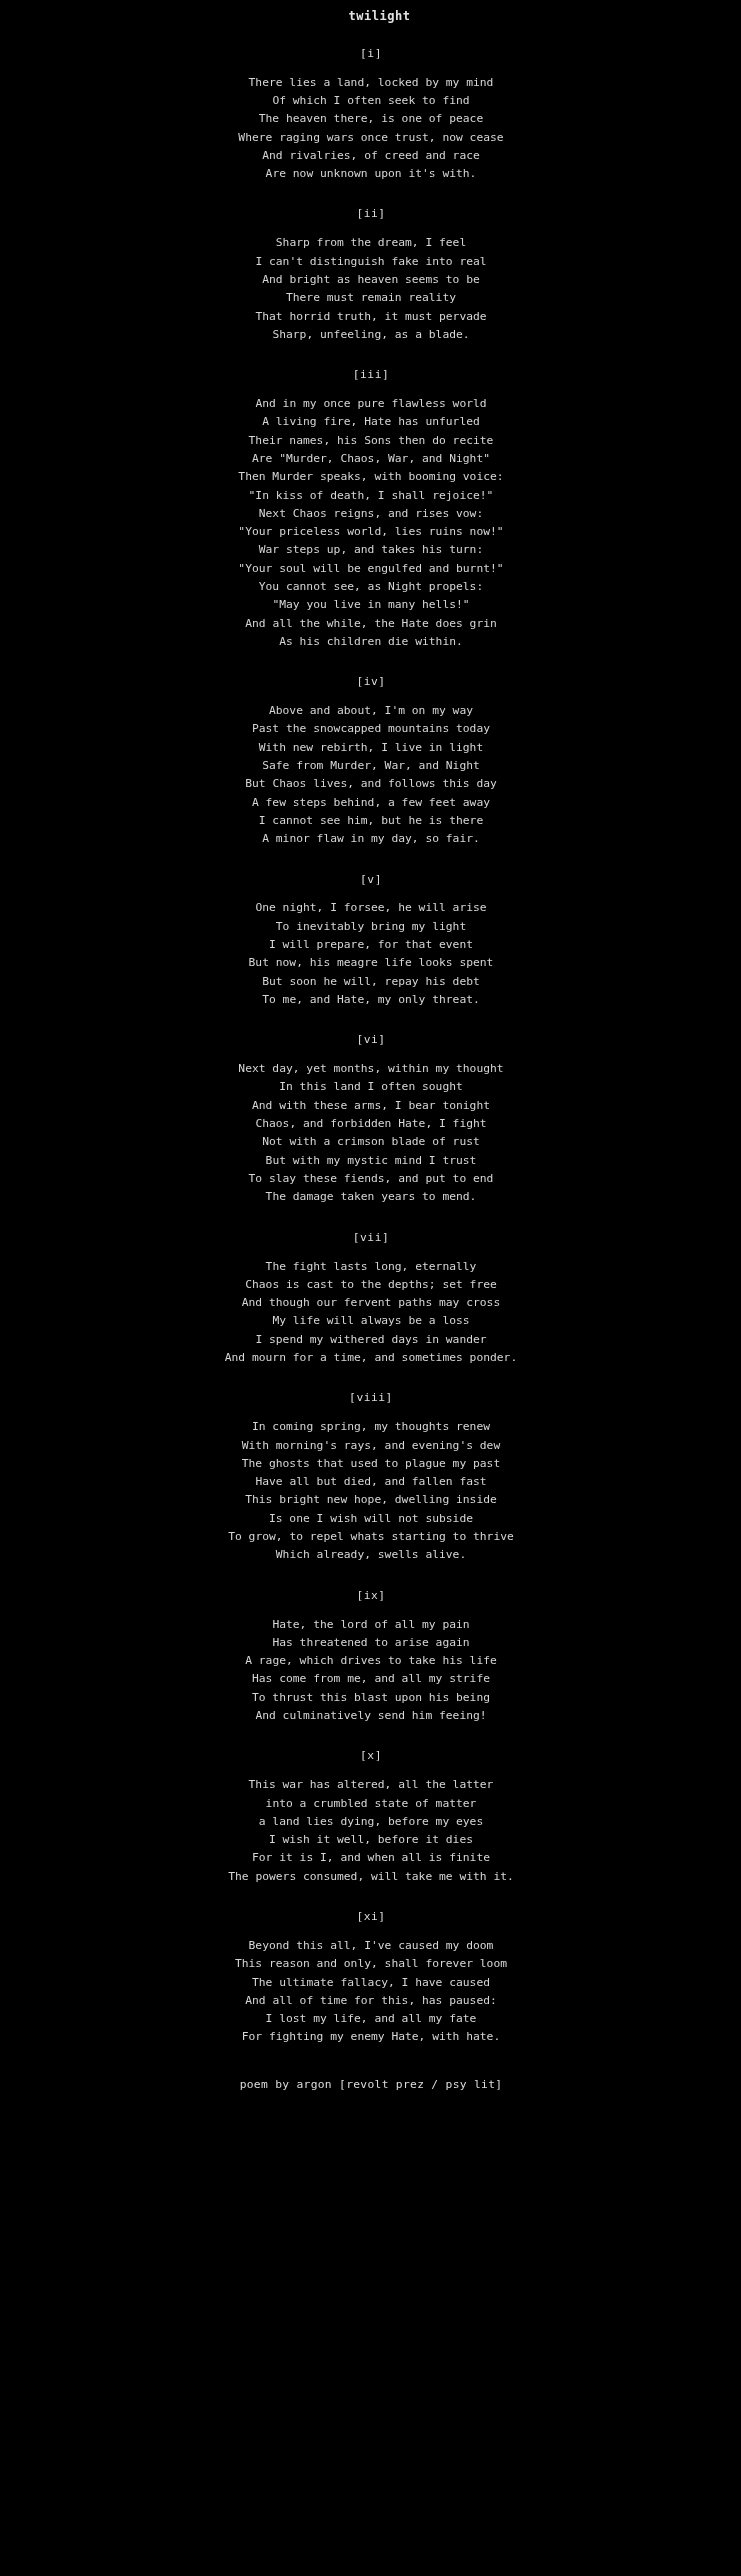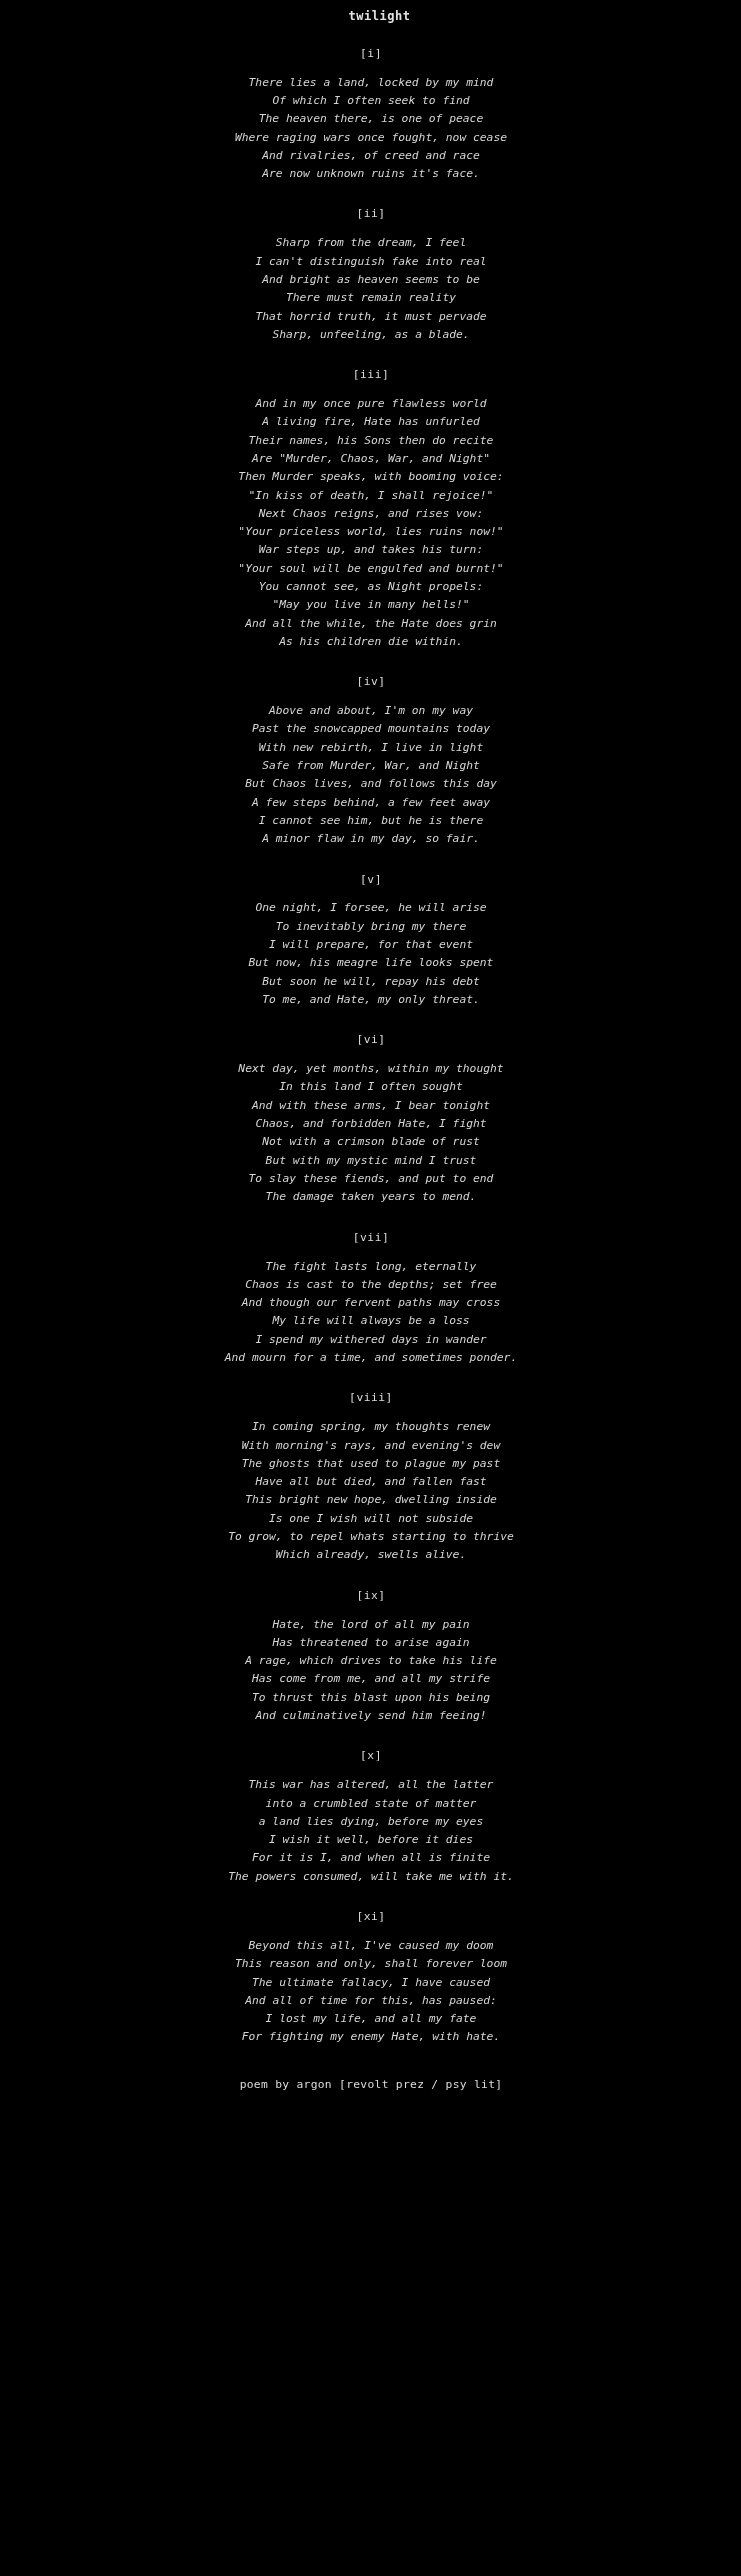--- a/index.html
+++ b/index.html
@@ -41,21 +41,20 @@
     color: #dcdcdc;
     letter-spacing: 0.5px;
     margin-bottom: 13.4px;
     line-height: 1.2;
   }
   .stanza-lines {
     font-size: 11.3px;
     line-height: 1.62;
     color: #d6d6d6;
     white-space: pre-line;
-    font-style: italic;
   }
   .line {
     display: block;
   }
   .credit {
     font-size: 11.3px;
     color: #dcdcdc;
     letter-spacing: 0.3px;
     margin-top: 7.2px;
     text-align: left;
@@ -64,37 +63,37 @@
 </head>
 <body>
 
 <div class="page">
 
   <h1 class="poem-title">twilight</h1>
 
   <div class="stanzas" id="stanza-list">
       <div class="stanza">
         <div class="stanza-number">[i]</div>
-        <div class="stanza-lines"><span class="line">There lies a land, locked by my mind</span><span class="line">Of which I often seek to find</span><span class="line">The heaven there, is one of peace</span><span class="line">Where raging wars once fought, now cease</span><span class="line">And rivalries, of creed and race</span><span class="line">Are now unknown ruins it's face.</span></div>
+        <div class="stanza-lines"><span class="line">There lies a land, locked by my mind</span><span class="line">Of which I often seek to find</span><span class="line">The heaven there, is one of peace</span><span class="line">Where raging wars once trust, now cease</span><span class="line">And rivalries, of creed and race</span><span class="line">Are now unknown upon it's with.</span></div>
       </div>
       <div class="stanza">
         <div class="stanza-number">[ii]</div>
         <div class="stanza-lines"><span class="line">Sharp from the dream, I feel</span><span class="line">I can't distinguish fake into real</span><span class="line">And bright as heaven seems to be</span><span class="line">There must remain reality</span><span class="line">That horrid truth, it must pervade</span><span class="line">Sharp, unfeeling, as a blade.</span></div>
       </div>
       <div class="stanza">
         <div class="stanza-number">[iii]</div>
         <div class="stanza-lines"><span class="line">And in my once pure flawless world</span><span class="line">A living fire, Hate has unfurled</span><span class="line">Their names, his Sons then do recite</span><span class="line">Are "Murder, Chaos, War, and Night"</span><span class="line">Then Murder speaks, with booming voice:</span><span class="line">"In kiss of death, I shall rejoice!"</span><span class="line">Next Chaos reigns, and rises vow:</span><span class="line">"Your priceless world, lies ruins now!"</span><span class="line">War steps up, and takes his turn:</span><span class="line">"Your soul will be engulfed and burnt!"</span><span class="line">You cannot see, as Night propels:</span><span class="line">"May you live in many hells!"</span><span class="line">And all the while, the Hate does grin</span><span class="line">As his children die within.</span></div>
       </div>
       <div class="stanza">
         <div class="stanza-number">[iv]</div>
         <div class="stanza-lines"><span class="line">Above and about, I'm on my way</span><span class="line">Past the snowcapped mountains today</span><span class="line">With new rebirth, I live in light</span><span class="line">Safe from Murder, War, and Night</span><span class="line">But Chaos lives, and follows this day</span><span class="line">A few steps behind, a few feet away</span><span class="line">I cannot see him, but he is there</span><span class="line">A minor flaw in my day, so fair.</span></div>
       </div>
       <div class="stanza">
         <div class="stanza-number">[v]</div>
-        <div class="stanza-lines"><span class="line">One night, I forsee, he will arise</span><span class="line">To inevitably bring my there</span><span class="line">I will prepare, for that event</span><span class="line">But now, his meagre life looks spent</span><span class="line">But soon he will, repay his debt</span><span class="line">To me, and Hate, my only threat.</span></div>
+        <div class="stanza-lines"><span class="line">One night, I forsee, he will arise</span><span class="line">To inevitably bring my light</span><span class="line">I will prepare, for that event</span><span class="line">But now, his meagre life looks spent</span><span class="line">But soon he will, repay his debt</span><span class="line">To me, and Hate, my only threat.</span></div>
       </div>
       <div class="stanza">
         <div class="stanza-number">[vi]</div>
         <div class="stanza-lines"><span class="line">Next day, yet months, within my thought</span><span class="line">In this land I often sought</span><span class="line">And with these arms, I bear tonight</span><span class="line">Chaos, and forbidden Hate, I fight</span><span class="line">Not with a crimson blade of rust</span><span class="line">But with my mystic mind I trust</span><span class="line">To slay these fiends, and put to end</span><span class="line">The damage taken years to mend.</span></div>
       </div>
       <div class="stanza">
         <div class="stanza-number">[vii]</div>
         <div class="stanza-lines"><span class="line">The fight lasts long, eternally</span><span class="line">Chaos is cast to the depths; set free</span><span class="line">And though our fervent paths may cross</span><span class="line">My life will always be a loss</span><span class="line">I spend my withered days in wander</span><span class="line">And mourn for a time, and sometimes ponder.</span></div>
       </div>
       <div class="stanza">

